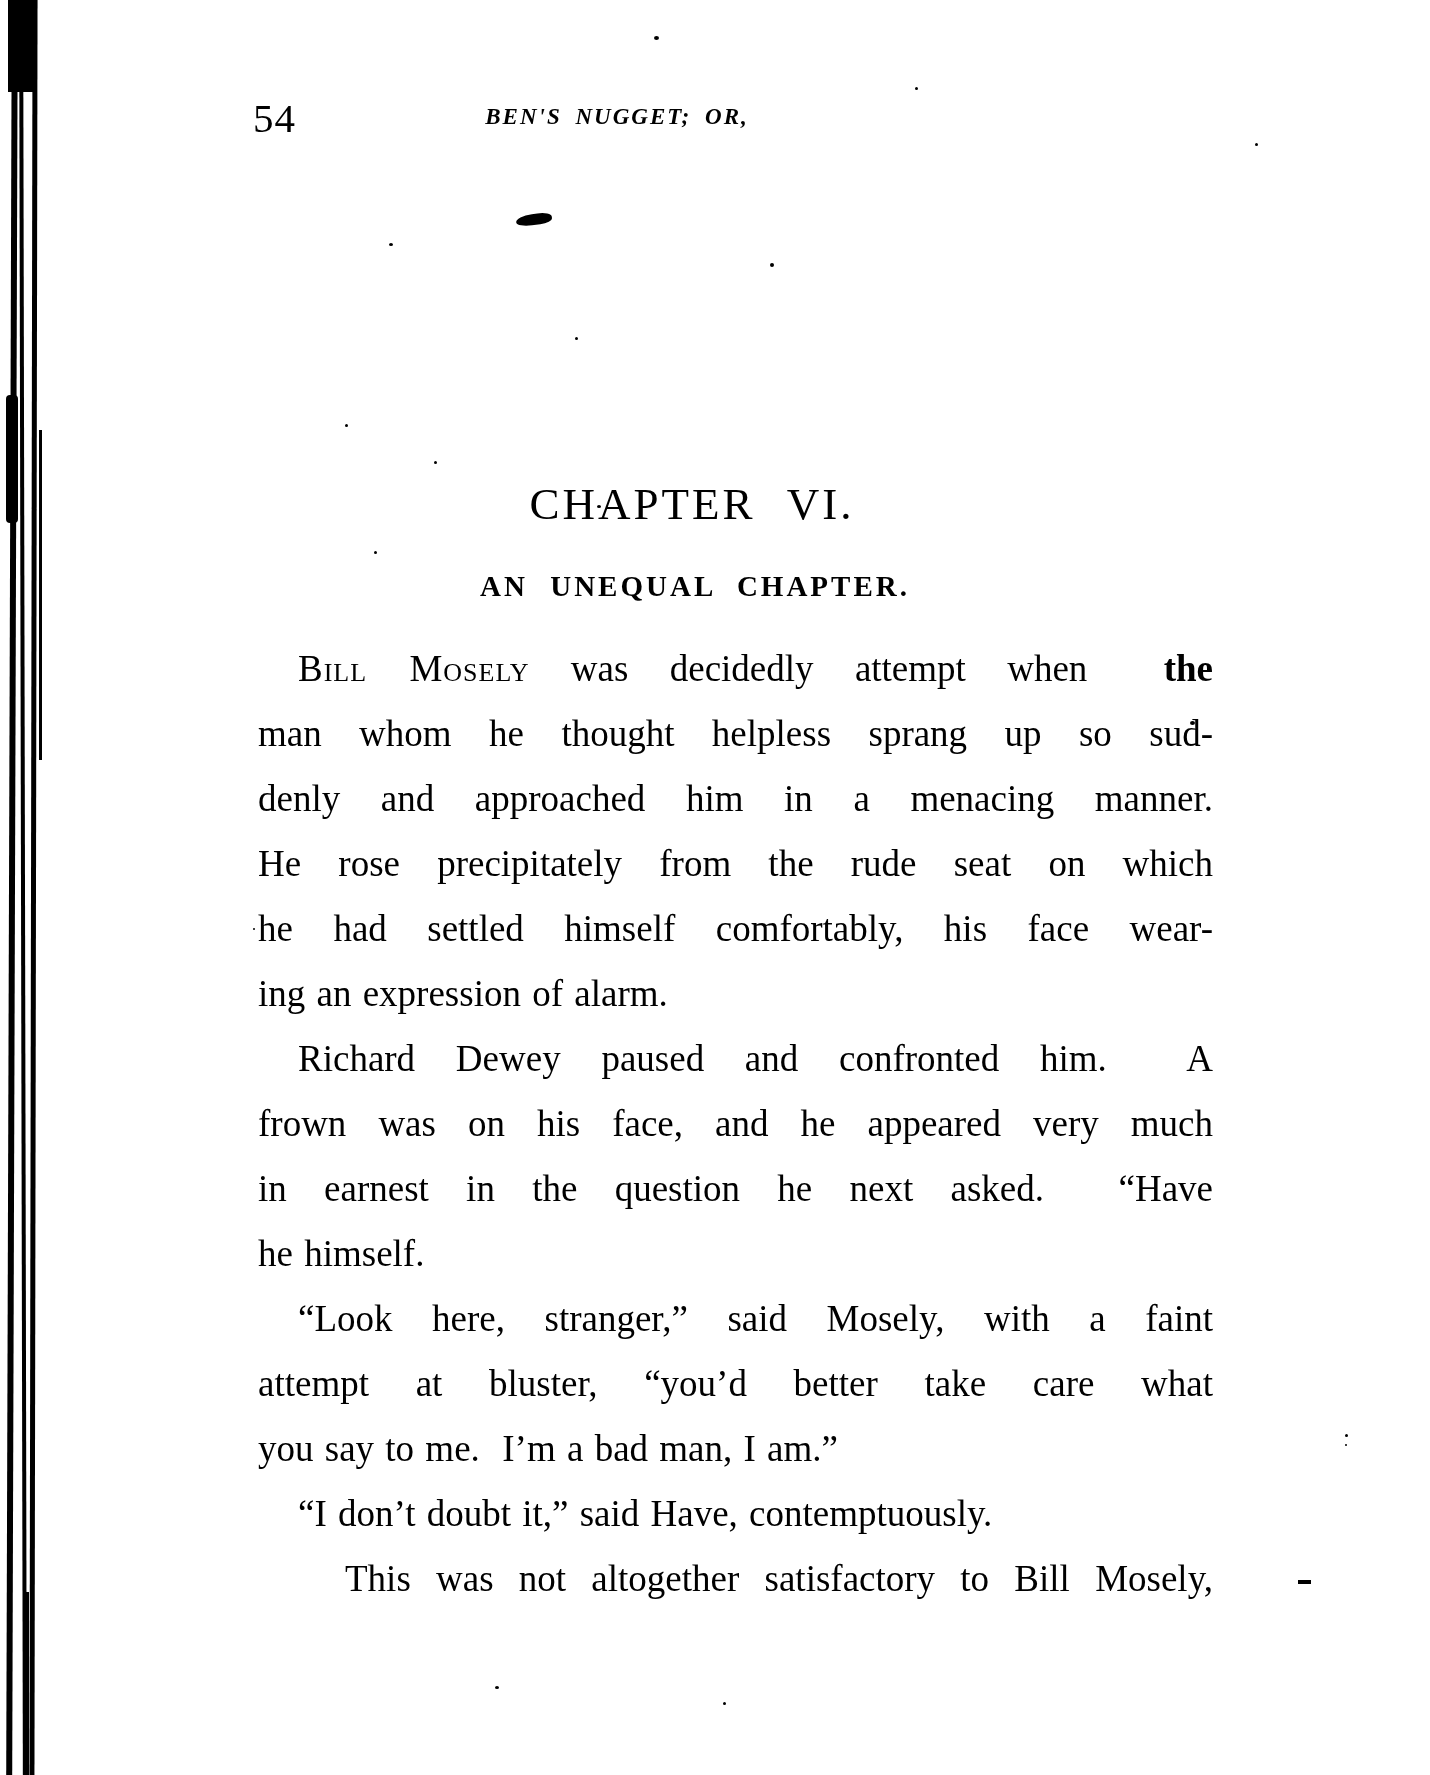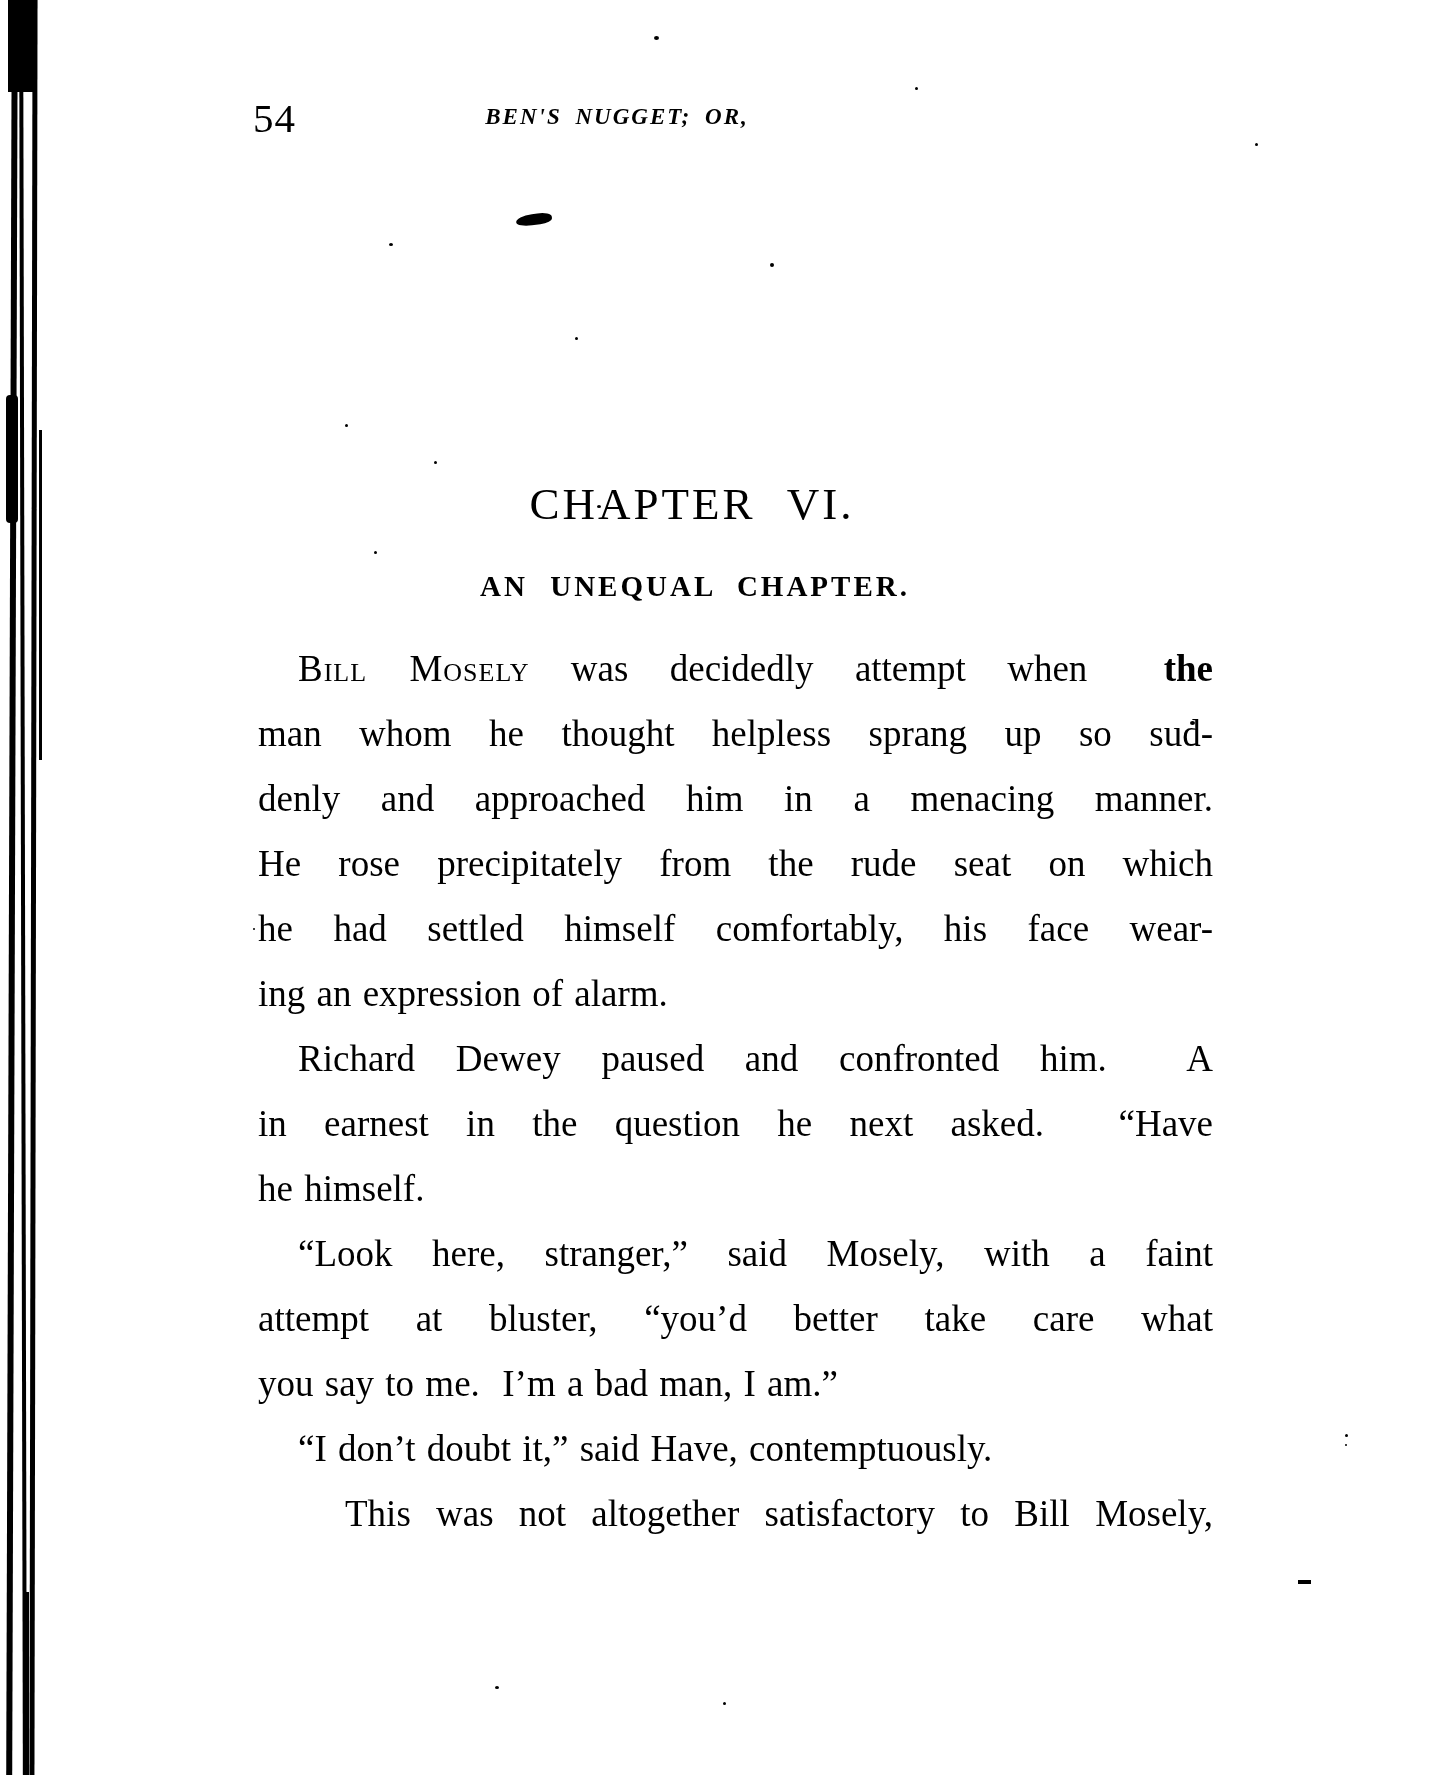--- a/index.html
+++ b/index.html
@@ -163,20 +163,21 @@
   <div class="chapter-subtitle">AN UNEQUAL CHAPTER.</div>
 
   <div class="body-text" id="body-text">
       <div class="line justify" style="padding-left: 40px;"><span class="seg-smallcaps">Bill Mosely</span><span class="seg-normal"> was decidedly attempt when </span><span class="seg-bold">the</span></div>
       <div class="line justify"><span class="seg-normal">man whom he thought helpless sprang up so sud-</span></div>
       <div class="line justify"><span class="seg-normal">denly and approached him in a menacing manner.</span></div>
       <div class="line justify"><span class="seg-normal">He rose precipitately from the rude seat on which</span></div>
       <div class="line justify"><span class="seg-normal">he had settled himself comfortably, his face wear-</span></div>
       <div class="line"><span class="seg-normal">ing an expression of alarm.</span></div>
       <div class="line justify" style="padding-left: 40px;"><span class="seg-normal">Richard Dewey paused and confronted him.  A</span></div>
+      <div class="line justify"><span class="seg-normal">frown was on his face, and he appeared very much</span></div>
       <div class="line justify"><span class="seg-normal">in earnest in the question he next asked.  “Have</span></div>
       <div class="line"><span class="seg-normal">he himself.</span></div>
       <div class="line justify" style="padding-left: 40px;"><span class="seg-normal">“Look here, stranger,” said Mosely, with a faint</span></div>
       <div class="line justify"><span class="seg-normal">attempt at bluster, “you’d better take care what</span></div>
       <div class="line"><span class="seg-normal">you say to me.  I’m a bad man, I am.”</span></div>
       <div class="line" style="padding-left: 40px;"><span class="seg-normal">“I don’t doubt it,” said Have, contemptuously.</span></div>
       <div class="line justify" style="padding-left: 87px;"><span class="seg-normal">This was not altogether satisfactory to Bill Mosely,</span></div>
     </div>
 
 </div>

